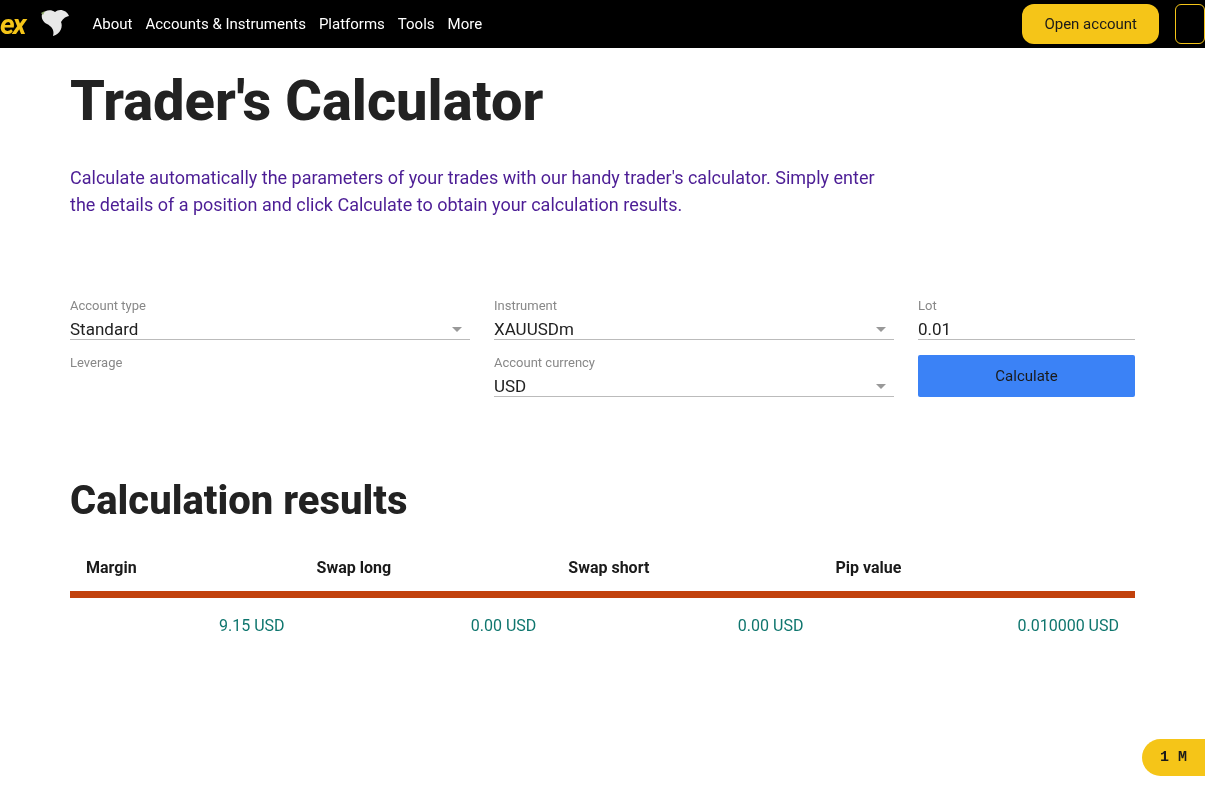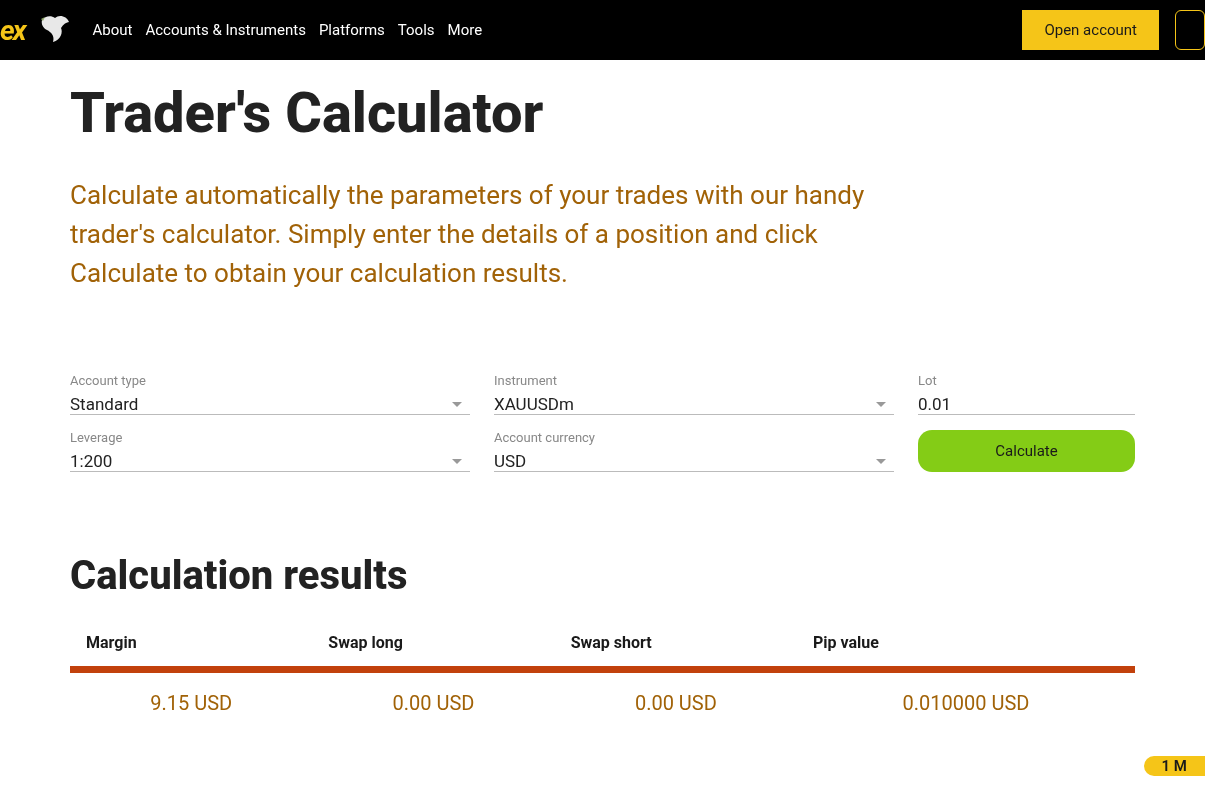--- a/index.html
+++ b/index.html
@@ -8,21 +8,21 @@
       box-sizing: border-box;
       font-family: -apple-system, BlinkMacSystemFont, "Segoe UI", Roboto, Arial, sans-serif;
     }
     body {
       background: #fff;
       color: #1a1a1a;
       overflow-x: hidden;
     }
     .header {
       background: #000;
-      height: 60px;
+      height: 48px;
       display: flex;
       align-items: center;
       padding: 0 0 0 0;
       position: relative;
     }
     .logo-area {
       display: flex;
       align-items: center;
       padding-left: 0;
     }
@@ -53,21 +53,21 @@
       display: flex;
       align-items: center;
       gap: 16px;
       padding-right: 0;
     }
     .btn-yellow {
       background: #f5c518;
       color: #1a1a1a;
       padding: 11px 22px;
       border: none;
-      border-radius: 0;
+      border-radius: 12px;
       font-size: 15px;
       cursor: pointer;
     }
     .btn-outline {
       background: #000;
       color: #fff;
       border: 1px solid #f5c518;
       padding: 11px 14px;
       border-radius: 6px;
       font-size: 15px;
@@ -79,23 +79,23 @@
       padding: 20px 70px 0 70px;
       max-width: 1205px;
     }
     h1 {
       font-size: 56px;
       font-weight: 800;
       margin-bottom: 30px;
       color: #222;
     }
     .subtitle {
-      font-size: 26px;
+      font-size: 18px;
       line-height: 1.5;
-      color: #a16207;
+      color: #4c1d95;
       max-width: 830px;
       margin-bottom: 80px;
     }
     .form-grid {
       display: grid;
       grid-template-columns: 400px 400px 1fr;
       gap: 15px 24px;
       margin-bottom: 80px;
     }
     .form-field {
@@ -131,63 +131,64 @@
       font-size: 17px;
       color: #222;
       width: 100%;
       outline: none;
       background: transparent;
     }
     .calculate-row {
       align-self: end;
     }
     .btn-calculate {
-      background: #84cc16;
+      background: #3b82f6;
       color: #1a1a1a;
       border: none;
       width: 100%;
       padding: 12px 0;
       font-size: 15px;
       cursor: pointer;
-      border-radius: 14px;
+      border-radius: 2px;
     }
     h2 {
       font-size: 40px;
       font-weight: 800;
       margin-bottom: 20px;
       color: #222;
     }
     .results-table {
       width: 100%;
       border-collapse: collapse;
     }
     .results-table th {
       text-align: left;
       font-size: 16px;
       font-weight: 700;
       padding: 14px 16px;
       border-bottom: 7px solid #c2410c;
     }
     .results-table td {
-      text-align: center;
-      font-size: 20px;
+      text-align: right;
+      font-size: 16px;
       padding: 18px 16px;
-      color: #a16207;
+      color: #0f766e;
     }
     .float-pill {
       position: fixed;
       right: 0;
       bottom: 12px;
       background: #f5c518;
       color: #1a1a1a;
-      padding: 1px 18px;
+      padding: 10px 18px;
       border-radius: 24px 0 0 24px;
       font-size: 15px;
       font-weight: 600;
       cursor: pointer;
+      font-family: Liberation Mono, monospace;
     }
   </style>
 </head>
 <body>
 
 <div class="header">
   <div class="logo-area">
     <span class="logo">ex</span>
     <span class="dove-icon">
       <svg viewBox="0 0 36 36" width="36" height="36">
@@ -232,24 +233,20 @@
 
     <div class="form-field">
       <span class="field-label">Lot</span>
       <div class="field-control">
         <input class="field-input" type="text" value="0.01" style="">
       </div>
     </div>
 
     <div class="form-field">
       <span class="field-label">Leverage</span>
-      <div class="field-control">
-        <span class="field-value">1:200</span>
-        <span class="dropdown-arrow"></span>
-      </div>
     </div>
 
     <div class="form-field">
       <span class="field-label">Account currency</span>
       <div class="field-control">
         <span class="field-value">USD</span>
         <span class="dropdown-arrow"></span>
       </div>
     </div>
 

